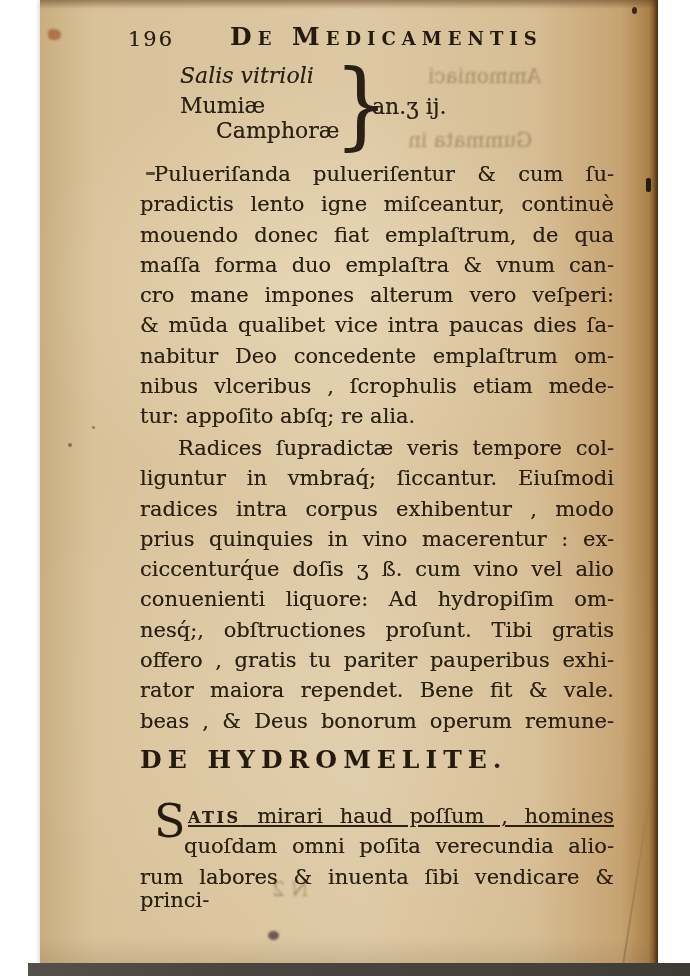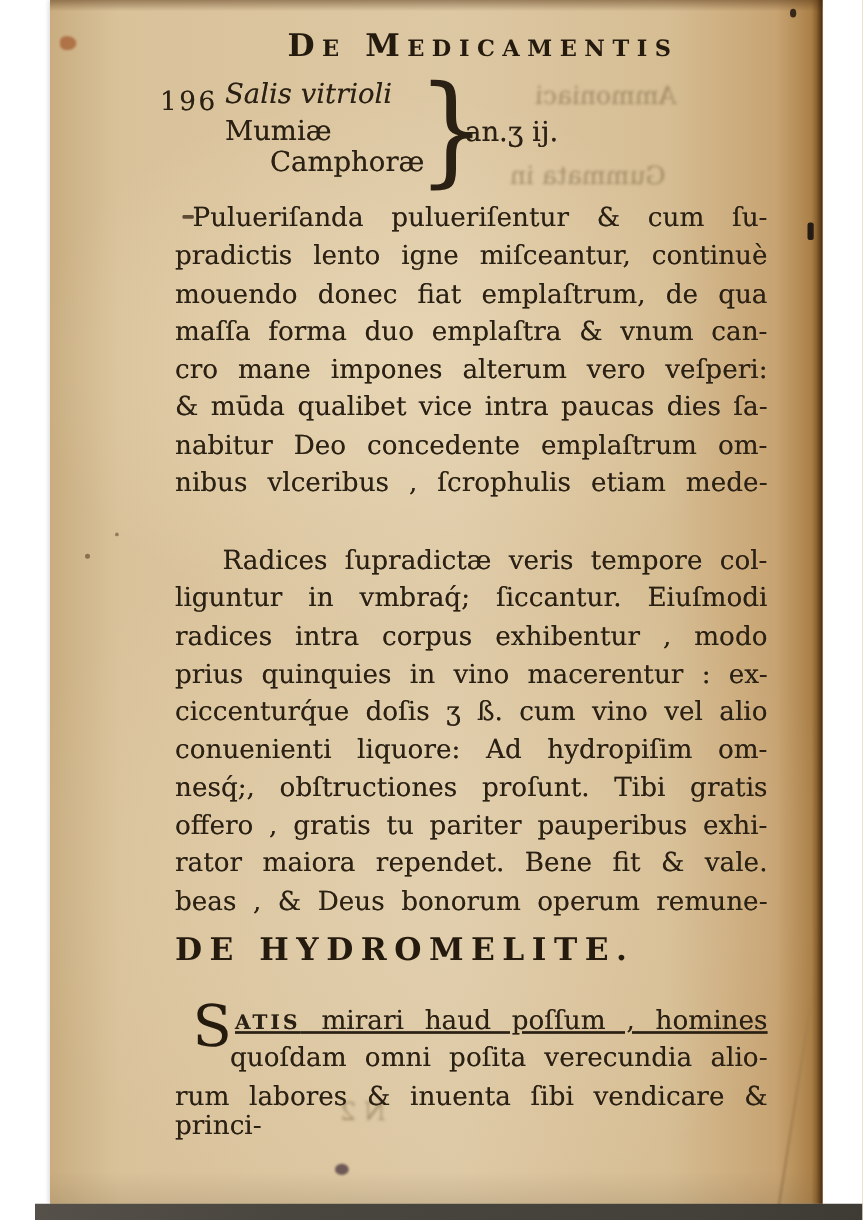--- a/index.html
+++ b/index.html
@@ -22,21 +22,21 @@
   .page-edge-right{
     position:absolute;right:0;top:0;width:9px;height:100%;
     background:linear-gradient(to right, rgba(92,56,22,0), rgba(92,56,22,0.35) 45%, rgba(64,36,10,0.9));
     filter:blur(0.4px);
   }
   .scan-bar{
     position:absolute;left:28px;right:0;top:963px;height:13px;
     background:linear-gradient(to right,#55514a,#49463f 30%,#44413b 80%,#3e3b35);
   }
   .ink{color:#2a2013;text-shadow:0 0 0.5px rgba(42,32,19,0.55);}
-  .pagenum{position:absolute;left:88px;top:27px;font-size:21px;letter-spacing:2px;margin-top:42px;}
+  .pagenum{position:absolute;left:88px;top:27px;font-size:21px;letter-spacing:2px;}
   .running{
     position:absolute;left:190px;top:22px;font-size:25px;font-weight:bold;
     font-variant:small-caps;letter-spacing:6px;color:#241a0e;
   }
   .recipe-item{position:absolute;left:140px;font-size:22px;width:220px;}
   .brace{
     position:absolute;left:292px;top:56px;height:96px;width:36px;
     font-size:96px;line-height:96px;font-weight:normal;color:#2a2013;
     transform:scaleX(0.9);
   }
@@ -102,20 +102,21 @@
 
   <div class="col" style="top:159px;">
     <div class="l ink" style="text-indent:14px;">Pulueriſanda pulueriſentur &amp; cum ſu-</div>
     <div class="l ink">pradictis lento igne miſceantur, continuè</div>
     <div class="l ink">mouendo donec fiat emplaſtrum, de qua</div>
     <div class="l ink">maſſa forma duo emplaſtra &amp; vnum can-</div>
     <div class="l ink">cro mane impones alterum vero veſperi:</div>
     <div class="l ink">&amp; mūda qualibet vice intra paucas dies ſa-</div>
     <div class="l ink">nabitur Deo concedente emplaſtrum om-</div>
     <div class="l ink">nibus vlceribus , ſcrophulis etiam mede-</div>
+    <div class="l ink plain">tur: appoſito abſq; re alia.</div>
   </div>
 
   <div class="col" style="top:433px;">
     <div class="l ink" style="text-indent:38px;">Radices ſupradictæ veris tempore col-</div>
     <div class="l ink">liguntur in vmbraq́; ſiccantur. Eiuſmodi</div>
     <div class="l ink">radices intra corpus exhibentur , modo</div>
     <div class="l ink">prius quinquies in vino macerentur : ex-</div>
     <div class="l ink">ciccenturq́ue doſis ʒ ß. cum vino vel alio</div>
     <div class="l ink">conuenienti liquore: Ad hydropiſim om-</div>
     <div class="l ink">nesq́;, obſtructiones proſunt. Tibi gratis</div>

